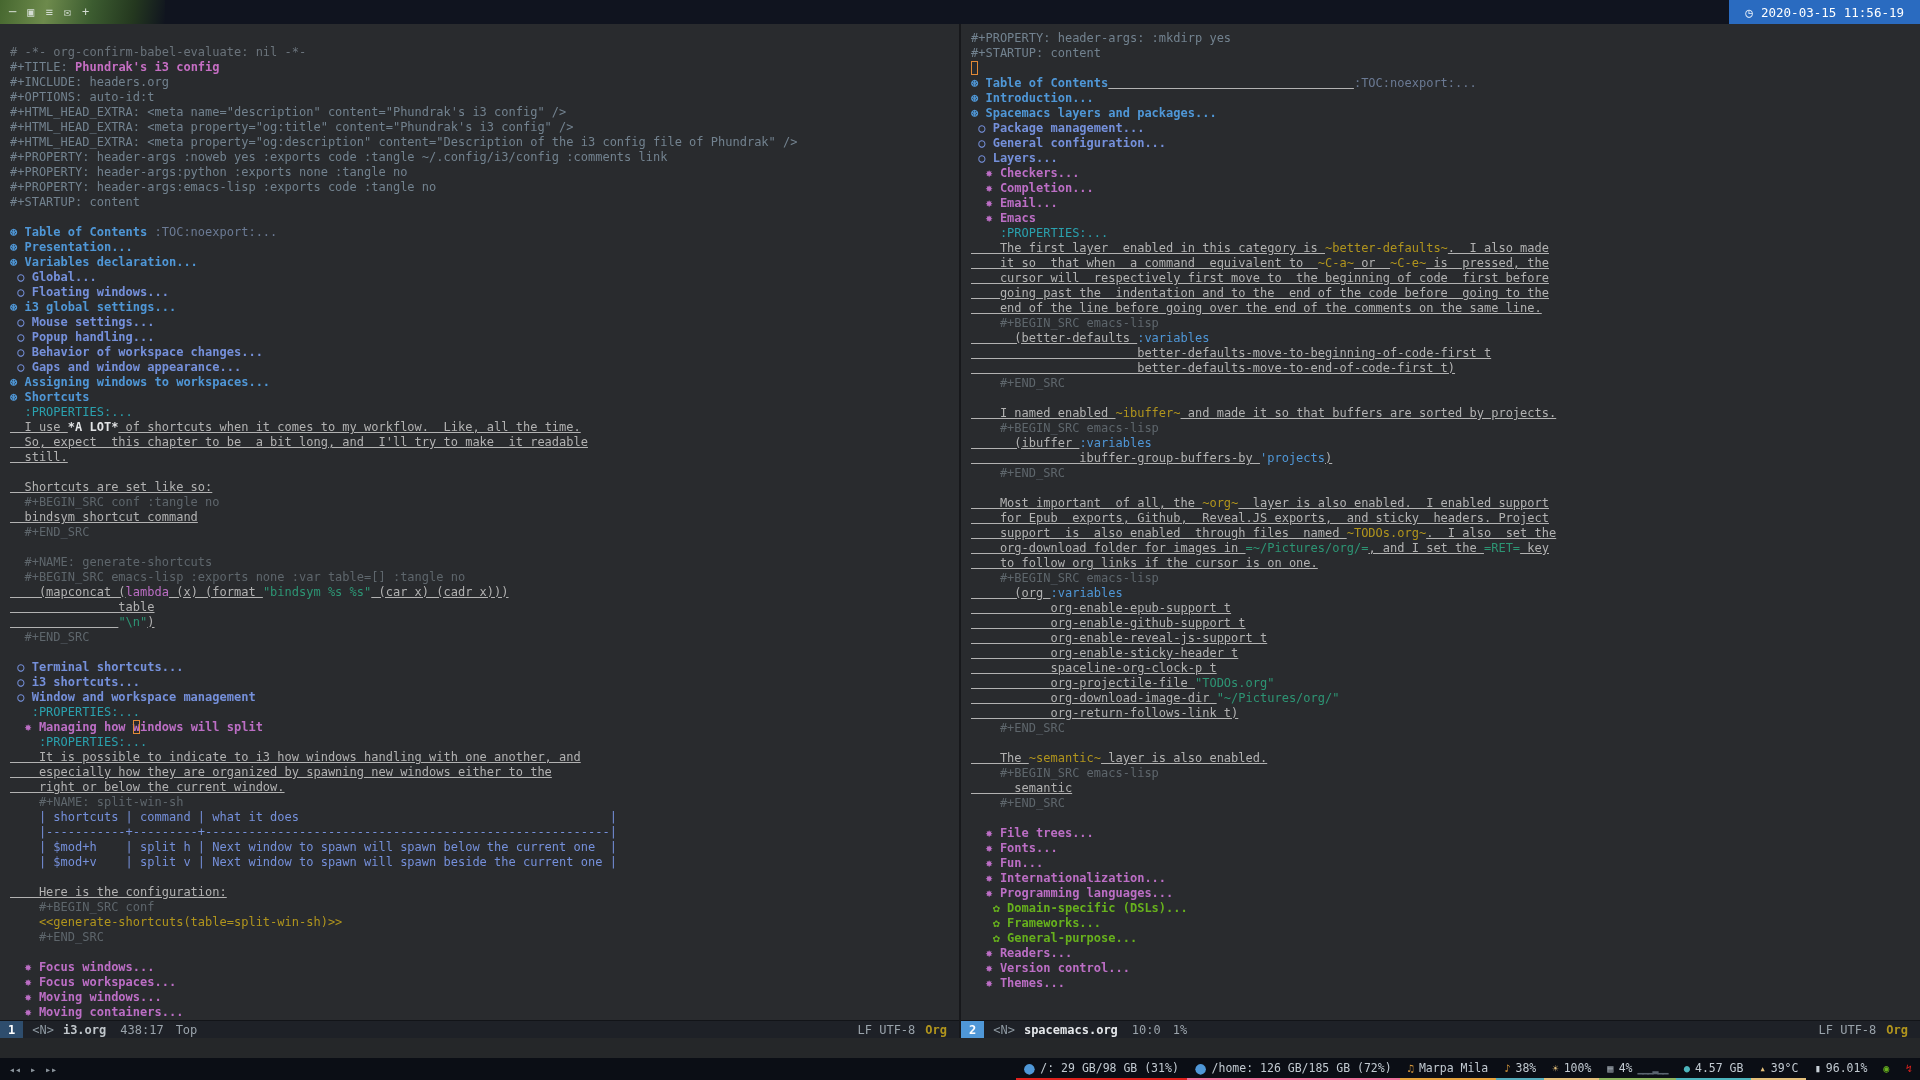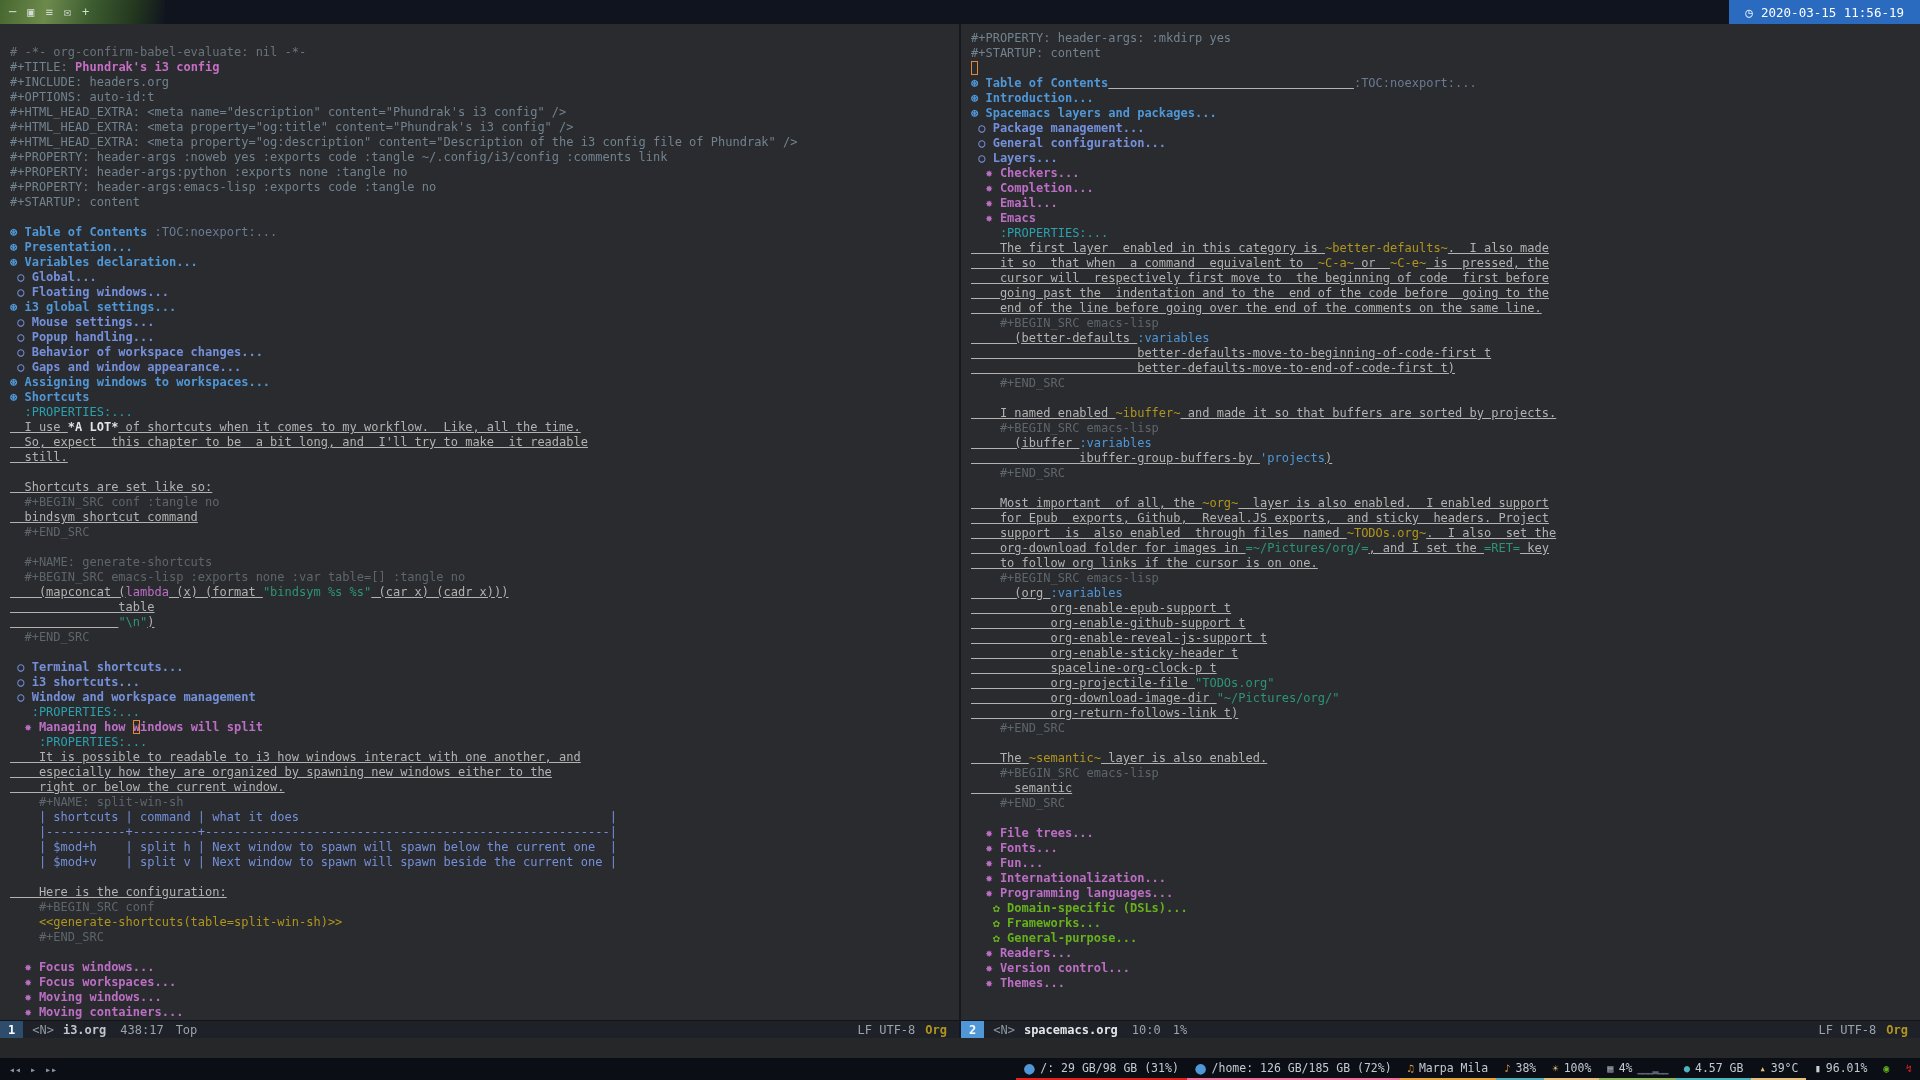--- a/index.html
+++ b/index.html
@@ -137,21 +137,21 @@
           <div class="line"><span class="txt">               table</span></div>
           <div class="line"><span class="txt">               </span><span class="str">"\n"</span><span class="txt">)</span></div>
           <div class="line"><span class="src">  #+END_SRC</span></div>
           <div class="line">&nbsp;</div>
           <div class="line"><span class="h2"> ○ Terminal shortcuts...</span></div>
           <div class="line"><span class="h2"> ○ i3 shortcuts...</span></div>
           <div class="line"><span class="h2"> ○ Window and workspace management</span></div>
           <div class="line"><span class="drw">   :PROPERTIES:...</span></div>
           <div class="line"><span class="h3">  ✸ Managing how </span><span class="h3 curh">w</span><span class="h3">indows will split</span></div>
           <div class="line"><span class="drw">    :PROPERTIES:...</span></div>
-          <div class="line"><span class="txt">    It is possible to readable to i3 how windows interact with one another, and</span></div>
+          <div class="line"><span class="txt">    It is possible to indicate to i3 how windows handling with one another, and</span></div>
           <div class="line"><span class="txt">    especially how they are organized by spawning new windows either to the</span></div>
           <div class="line"><span class="txt">    right or below the current window.</span></div>
           <div class="line"><span class="src">    #+NAME: split-win-sh</span></div>
           <div class="line"><span class="tbl">    | shortcuts | command | what it does                                           |</span></div>
           <div class="line"><span class="tbl">    |-----------+---------+--------------------------------------------------------|</span></div>
           <div class="line"><span class="tbl">    | $mod+h    | split h | Next window to spawn will spawn below the current one  |</span></div>
           <div class="line"><span class="tbl">    | $mod+v    | split v | Next window to spawn will spawn beside the current one |</span></div>
           <div class="line">&nbsp;</div>
           <div class="line"><span class="txt">    Here is the configuration:</span></div>
           <div class="line"><span class="src">    #+BEGIN_SRC conf</span></div>

